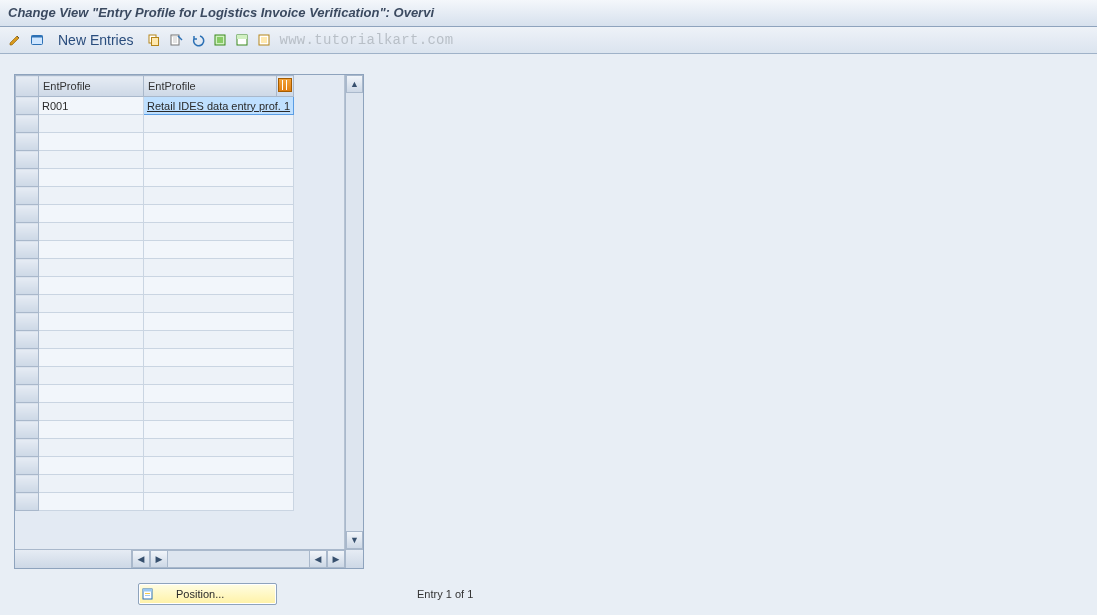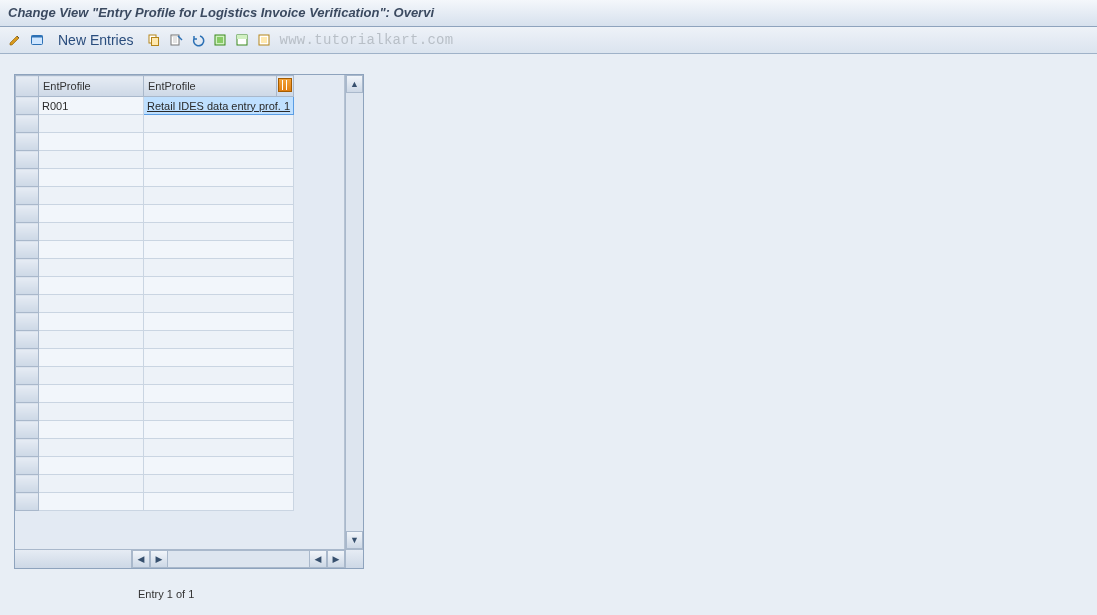--- a/index.html
+++ b/index.html
@@ -430,14 +430,25 @@
       <div class="hbtn">▶</div>
       <div class="htrack"></div>
       <div class="hbtn">◀</div>
       <div class="hbtn">▶</div>
       <div class="corner"></div>
     </div>
   </div>
 </div>
 
 <div class="footer">
+  <div class="position-btn">
+    <span class="picon">
+      <svg width="14" height="14" viewBox="0 0 14 14">
+          <rect x="1" y="2" width="9" height="10" fill="#fff" stroke="#2d71b5"></rect>
+          <rect x="1" y="2" width="9" height="2.5" fill="#9cc8f2"></rect>
+          <rect x="3" y="6" width="5" height="1" fill="#f2c94c"></rect>
+          <rect x="3" y="8" width="5" height="1" fill="#9cc8f2"></rect>
+        </svg>
+    </span>
+    <span>Position...</span>
+  </div>
   <span class="entry-status">Entry 1 of 1</span>
 </div>
 
 </body></html>

